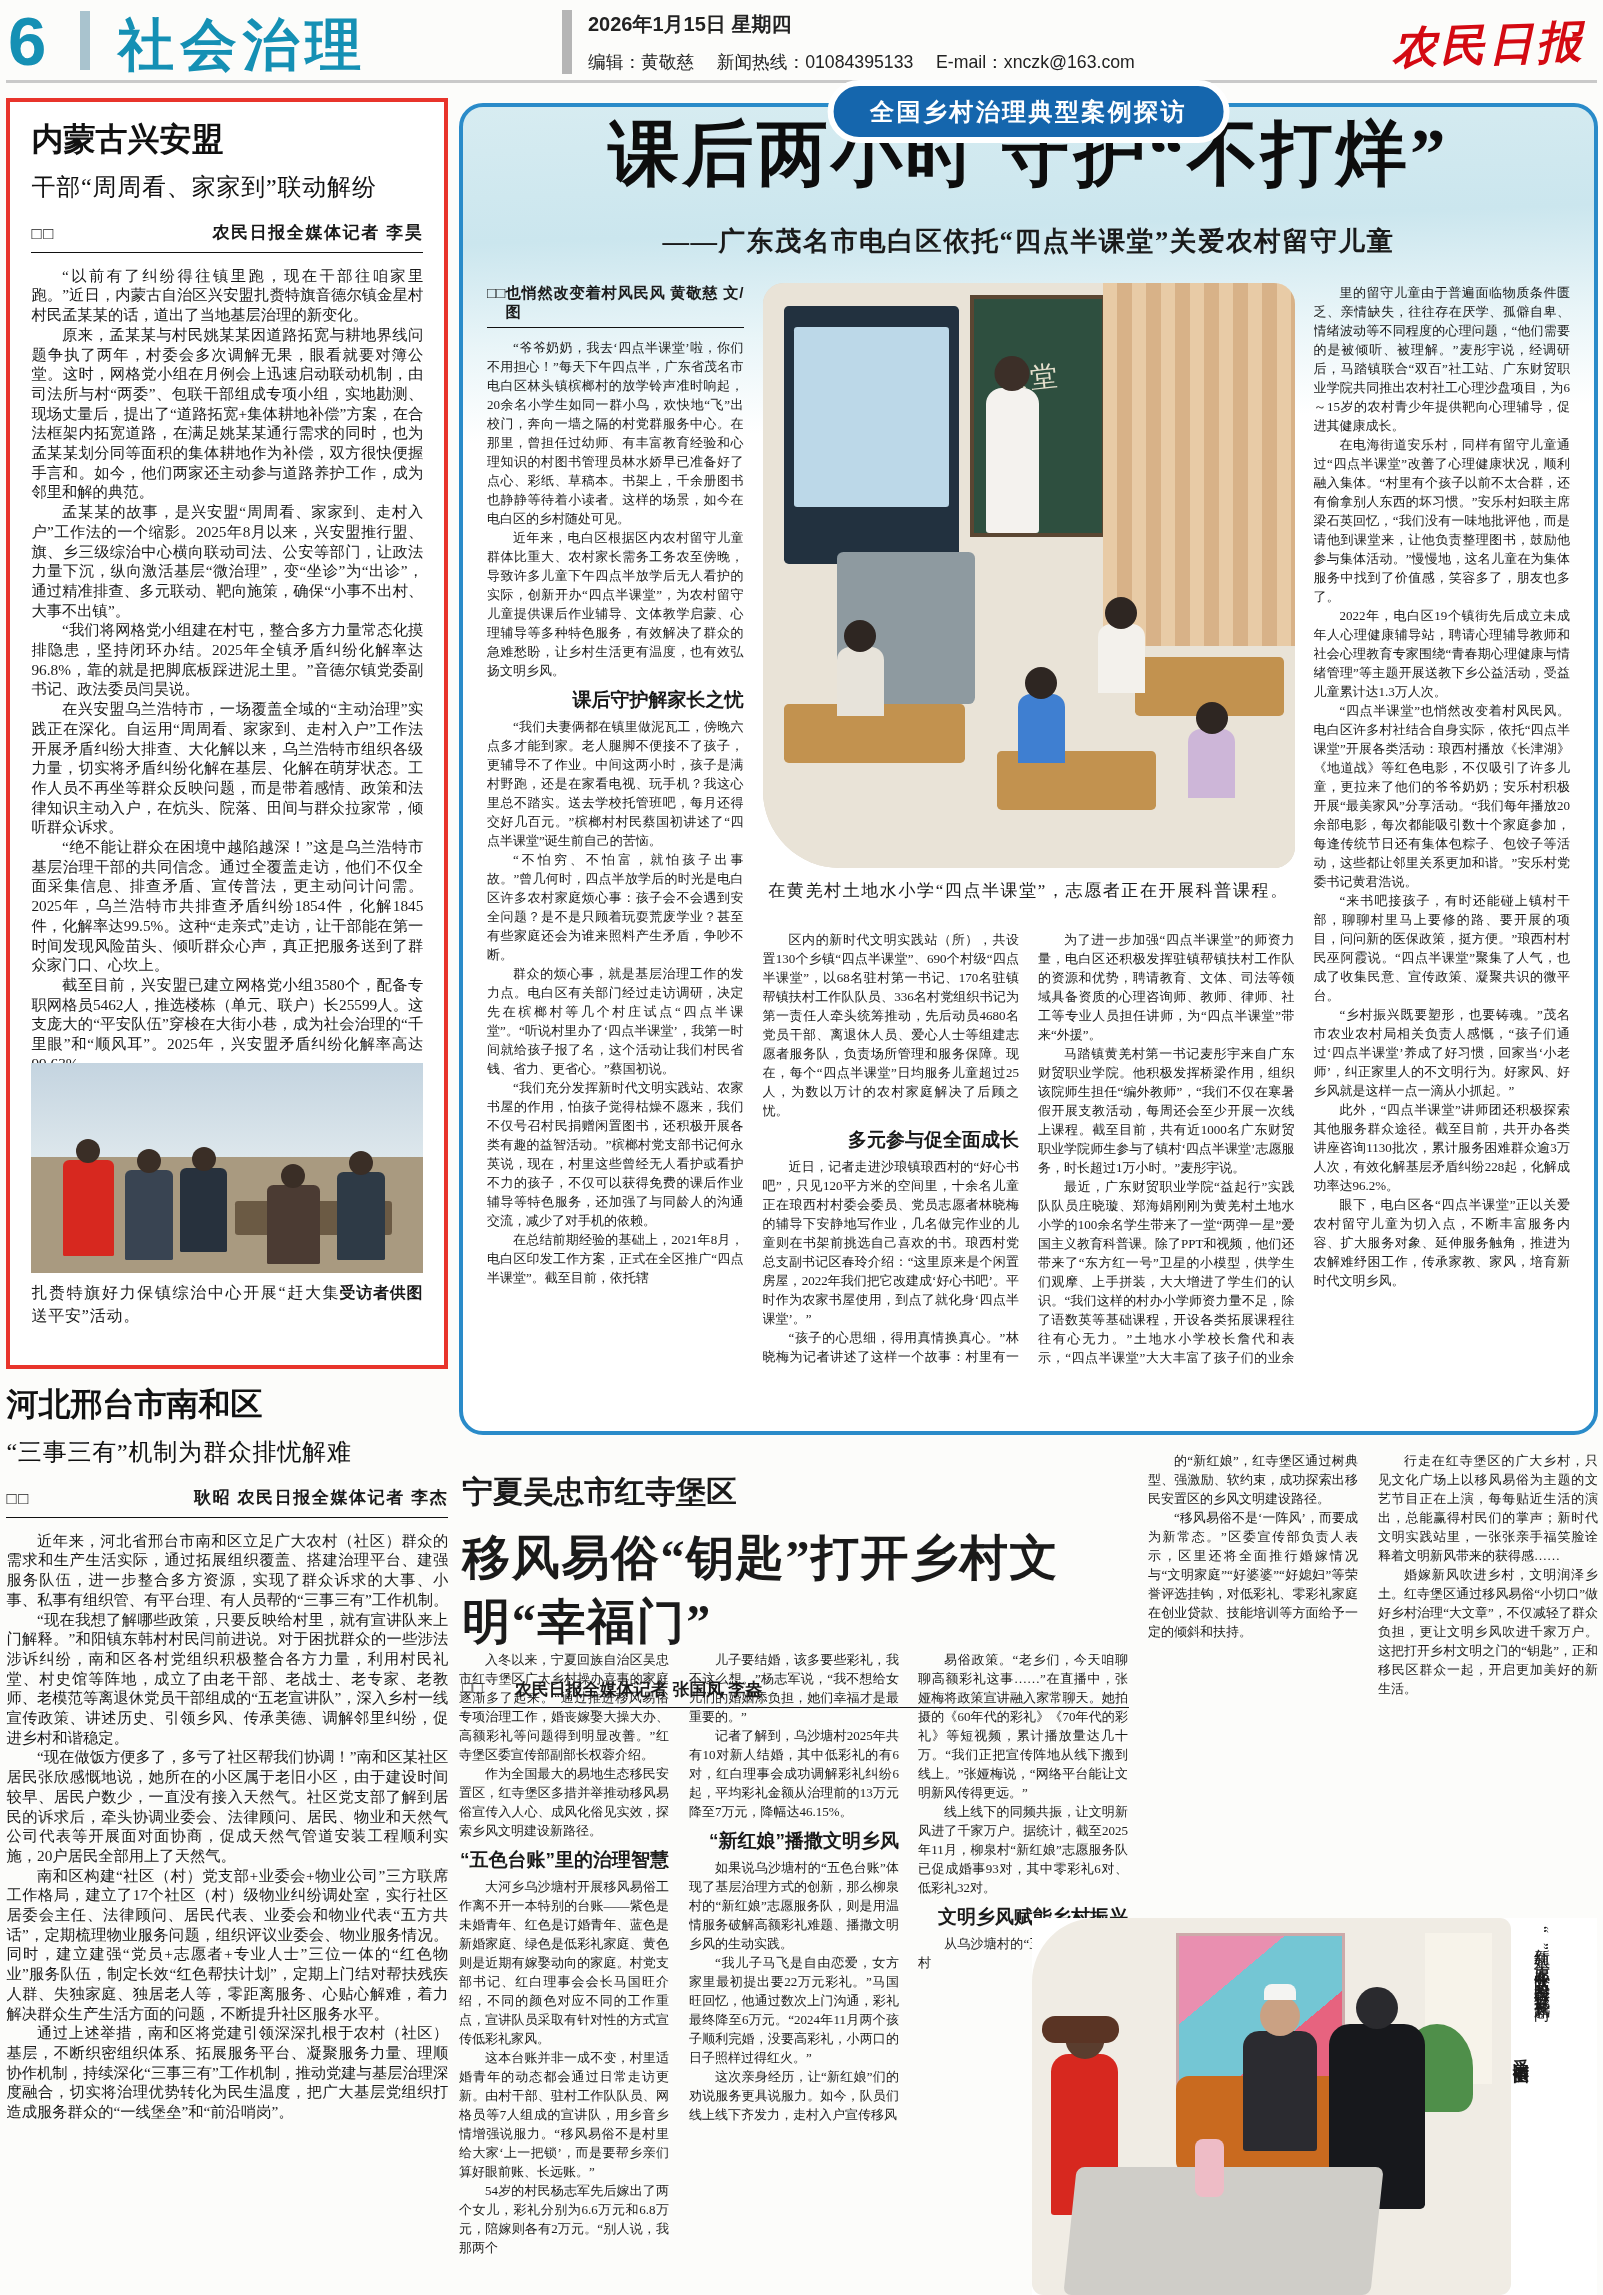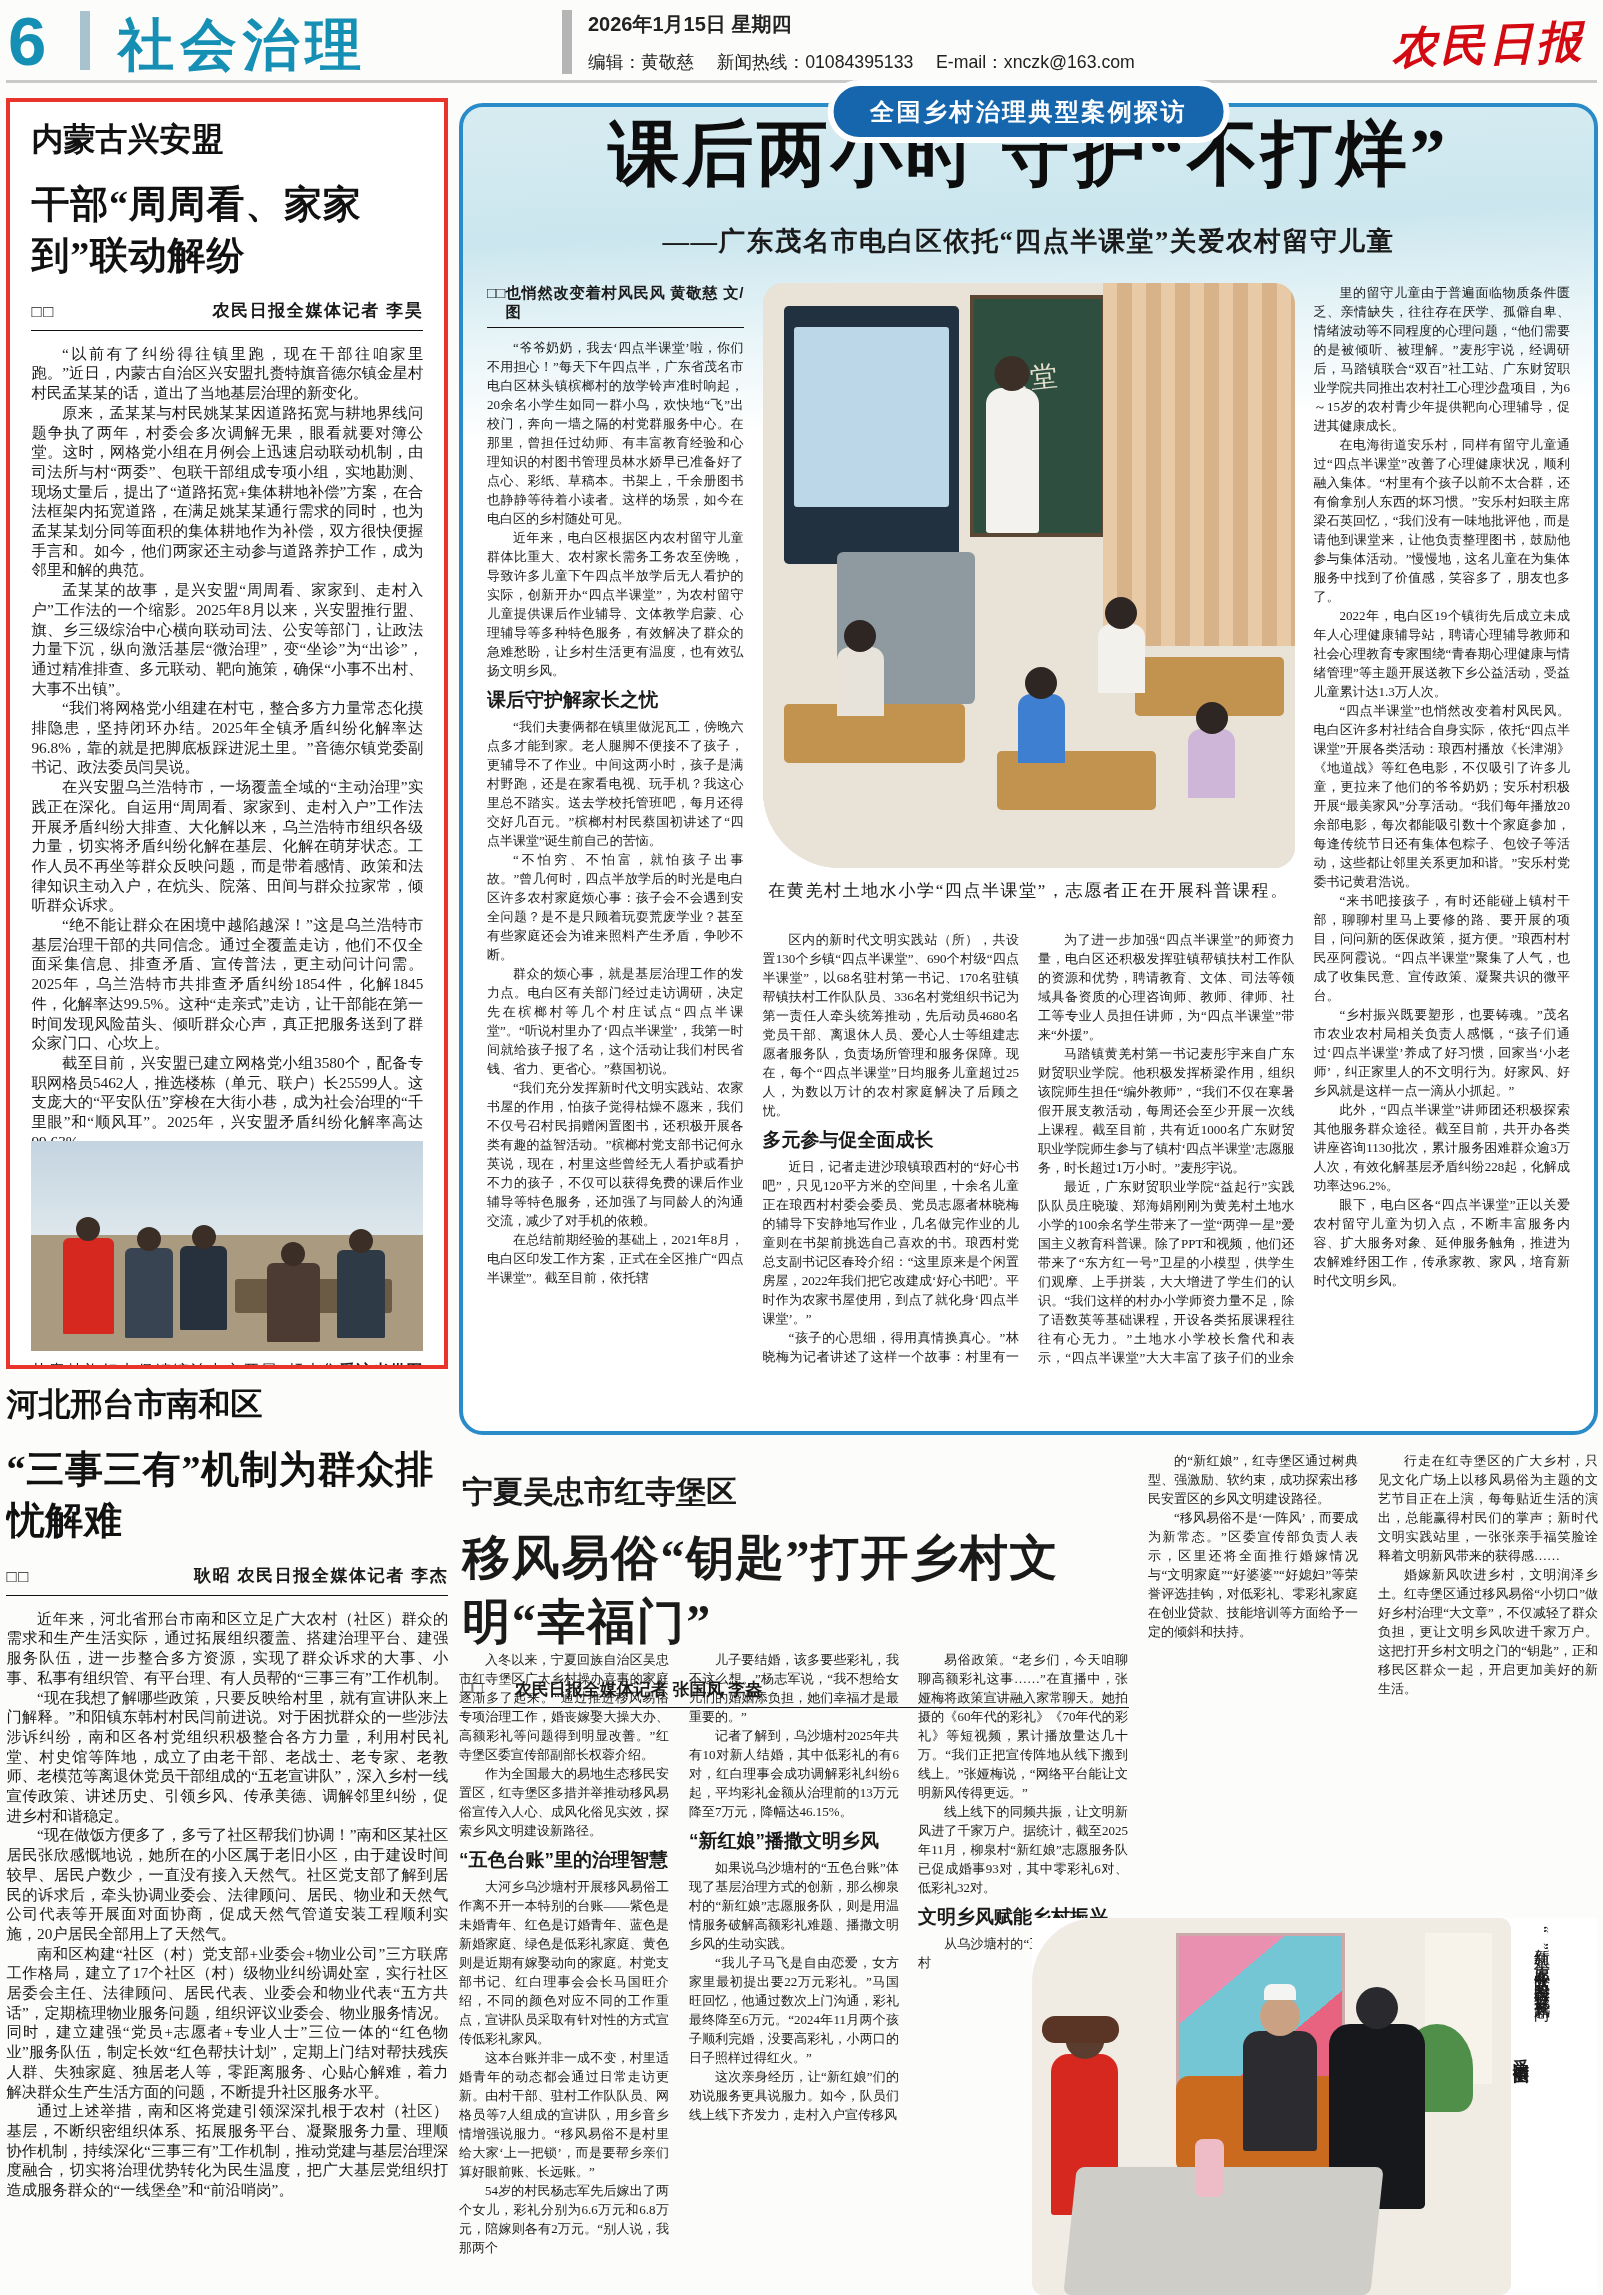--- a/index.html
+++ b/index.html
@@ -15,28 +15,28 @@
   .hd-sec{position:absolute;left:118px;top:8px;font-size:56px;font-weight:900;color:#1590b4;letter-spacing:6.4px;font-family:"Liberation Sans",sans-serif;}
   .hd-bar2{position:absolute;left:562px;top:9.6px;width:9.6px;height:64px;background:#b5b5b5;}
   .hd-date{position:absolute;left:588px;top:11.2px;font-size:20px;font-weight:700;font-family:"Liberation Sans",sans-serif;color:#222;}
   .hd-info{position:absolute;left:588px;top:50px;font-size:17.7px;font-family:"Liberation Sans",sans-serif;color:#222;}
   .hd-logo{position:absolute;right:19px;top:14.5px;font-size:45px;font-weight:900;color:#d40a12;
     font-style:italic;letter-spacing:3.2px;transform:rotate(-2deg);}
   .hd-rule{position:absolute;left:6.4px;top:80px;width:1591px;height:3.2px;background:#c9c9c9;}
 
   
   .kicker{font-family:"Liberation Sans",sans-serif;font-weight:900;font-size:32px;color:#111;}
-  .atitle{font-size:38px;font-weight:700;letter-spacing:0.8px;margin-top:17px;color:#111;}
+  .atitle{font-size:24px;font-weight:400;letter-spacing:0.8px;margin-top:9px;color:#111;}
   .byline{display:flex;justify-content:space-between;align-items:flex-end;
     border-bottom:1.6px solid #111;padding-bottom:8px;margin:17.7px 0 13px 0;font-size:17px;letter-spacing:1.6px;}
   .byline b{font-family:"Liberation Sans",sans-serif;}
   .copy{font-size:15.3px;line-height:19.7px;text-align:justify;}
   .copy .p{text-indent:2em;}
   .copy .h{font-family:"Liberation Sans",sans-serif;font-weight:900;font-size:20px;
-    text-align:left;text-indent:0;margin:11.2px 0 9.6px 0;}
+    text-align:right;text-indent:0;margin:11.2px 0 9.6px 0;}
   .caption{font-size:16px;line-height:22.5px;text-align:justify;margin-top:9.6px;letter-spacing:0.8px;}
   .caption .credit{float:right;font-family:"Liberation Sans",sans-serif;font-weight:700;}
 
   
   .redbox{position:absolute;left:6.4px;top:98px;width:442px;height:1271px;border:4.8px solid #e8342b;
     box-sizing:border-box;padding:16px 21px;overflow:hidden;background:#fff;}
   .im-body{height:797px;overflow:hidden;}
   .im-photo{position:relative;width:100%;height:210px;overflow:hidden;background:#cfd9e2;}
   .im-sky{position:absolute;left:0;top:0;width:100%;height:45%;background:linear-gradient(#c4d4e0,#dde7ec);}
   .im-ground{position:absolute;left:0;bottom:0;width:100%;height:55%;background:#a99a80;}

